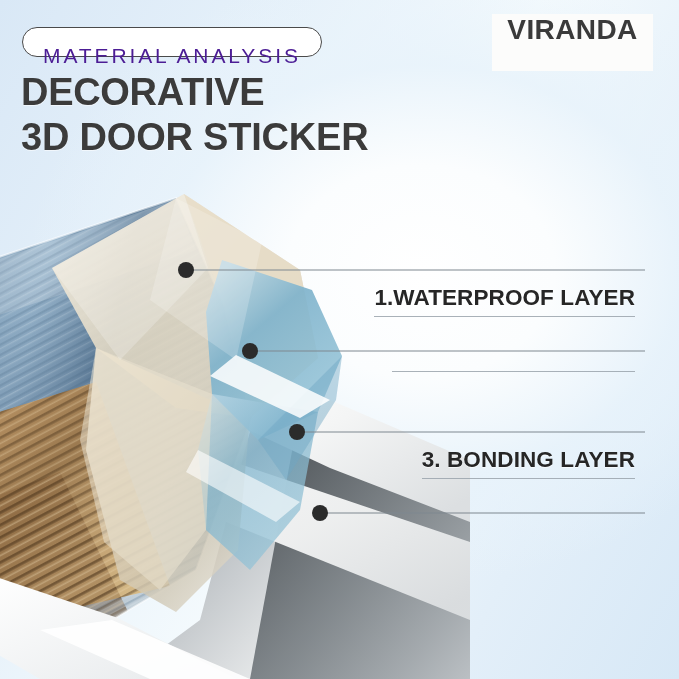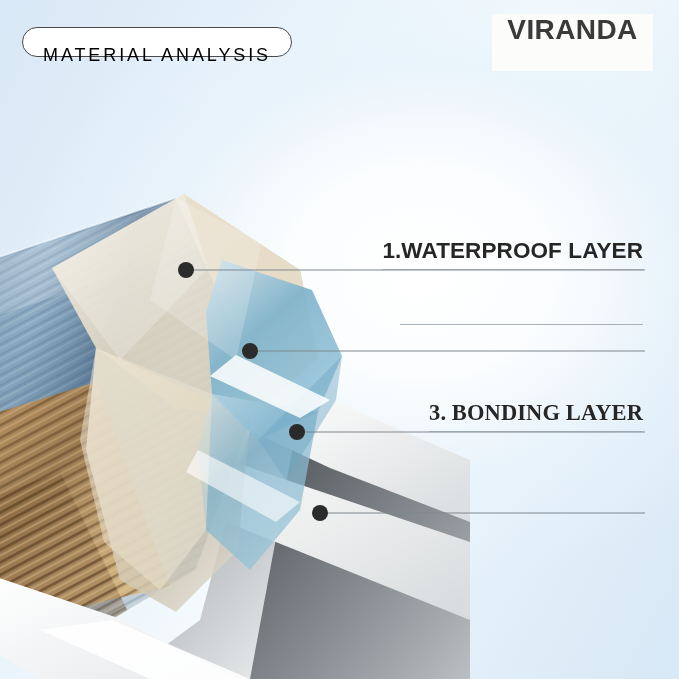--- a/index.html
+++ b/index.html
@@ -18,21 +18,21 @@
   
   .pill{
     position:absolute;left:22px;top:27px;
     height:30px;box-sizing:border-box;
     padding:0 20px;
     display:flex;align-items:center;
     border:1.3px solid #4a4a4a;border-radius:16px;
     background:#ffffff;
   }
   .pill span{
-    font-size:18px;letter-spacing:2.9px;color:#000000;
+    font-size:21px;letter-spacing:2.9px;color:#4c1d95;
     font-weight:400;line-height:1;white-space:nowrap;margin-top:26px;
   }
   .title{
     position:absolute;left:21px;top:70px;
     color:#3b3b3b;font-weight:bold;
     font-size:38px;line-height:45px;letter-spacing:-0.3px;
     white-space:nowrap;
     text-shadow:0 1px 0 rgba(255,255,255,0.55);
   }
   .title .l2{display:block;letter-spacing:-0.2px;}
@@ -44,34 +44,34 @@
   }
   .logo-box span{
     font-size:28px;font-weight:bold;color:#3a3a3a;letter-spacing:0.4px;
   }
 
   
   .art{position:absolute;left:0;top:150px;width:470px;height:529px;}
   .art svg{display:block;}
 
   
-  .callout{position:absolute;right:36px;}
+  .callout{position:absolute;right:44px;margin-top:47px;}
   .callout .lbl{
     display:block;text-align:right;white-space:nowrap;
     font-size:22.5px;font-weight:bold;color:#262626;
     letter-spacing:0.1px;line-height:26px;
     text-shadow:0 1px 0 rgba(255,255,255,0.6);
   }
   .callout .rule{
     display:block;height:1px;background:#9aa3ab;
     margin-top:5px;opacity:.85;
   }
   #co1{top:238px;}
   #co2{top:319px;}
-  #co3{top:400px;font-family:Liberation Serif, serif;}
+  #co3{top:400px;}
   #co4{top:481px;}
 
   
   .leads{position:absolute;left:0;top:0;width:679px;height:679px;pointer-events:none;}
 </style>
 </head>
 <body>
 
 <div id="page">
 
@@ -202,20 +202,24 @@
     <circle cx="186" cy="270" r="8" fill="#2b2b2b"></circle>
     <circle cx="250" cy="351" r="8" fill="#2b2b2b"></circle>
     <circle cx="297" cy="432" r="8" fill="#2b2b2b"></circle>
     <circle cx="320" cy="513" r="8" fill="#2b2b2b"></circle>
   </svg>
 
   <div class="pill">
     <span>MATERIAL ANALYSIS</span>
   </div>
 
+  <div class="title">
+    <span>DECORATIVE</span>
+    <span class="l2">3D DOOR STICKER</span>
+  </div>
 
   <div class="logo-box">
     <span>VIRANDA</span>
   </div>
 
   <div class="callout" id="co1">
     <span class="lbl">1.WATERPROOF LAYER</span>
     <span class="rule" style="width: 261px;"></span>
   </div>
   <div class="callout" id="co2">

